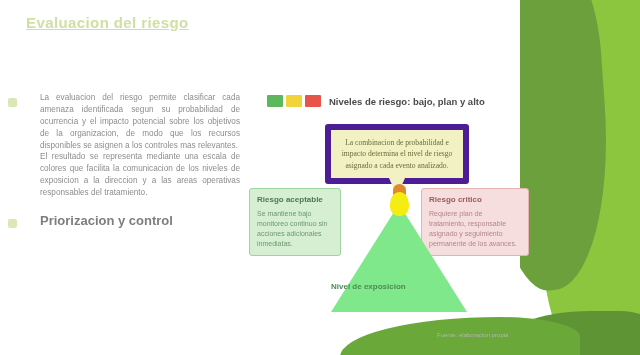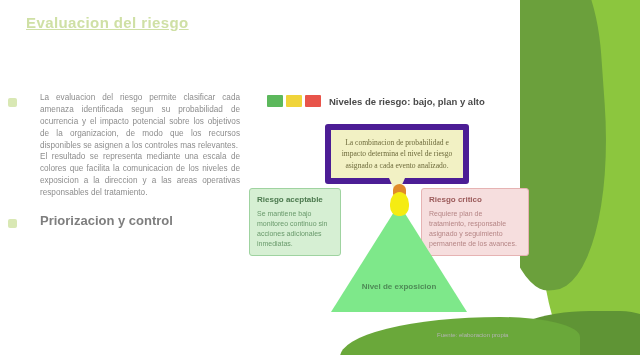--- a/index.html
+++ b/index.html
@@ -191,21 +191,21 @@
     position: absolute;
     left: 138px; top: 92px;
     width: 13px; height: 12px;
     background: #e08a2a;
     border-radius: 50% 50% 20% 20%;
   }
   .pyramid-label {
     position: absolute;
     left: 76px; top: 190px;
     width: 136px;
-    text-align: center;
+    text-align: left;
     font-size: 8px;
     font-weight: bold;
     color: #4e8a56;
   }
 
   .caption {
     position: absolute;
     left: 182px; top: 240px;
     font-size: 6px;
     color: #b4b4b4;

